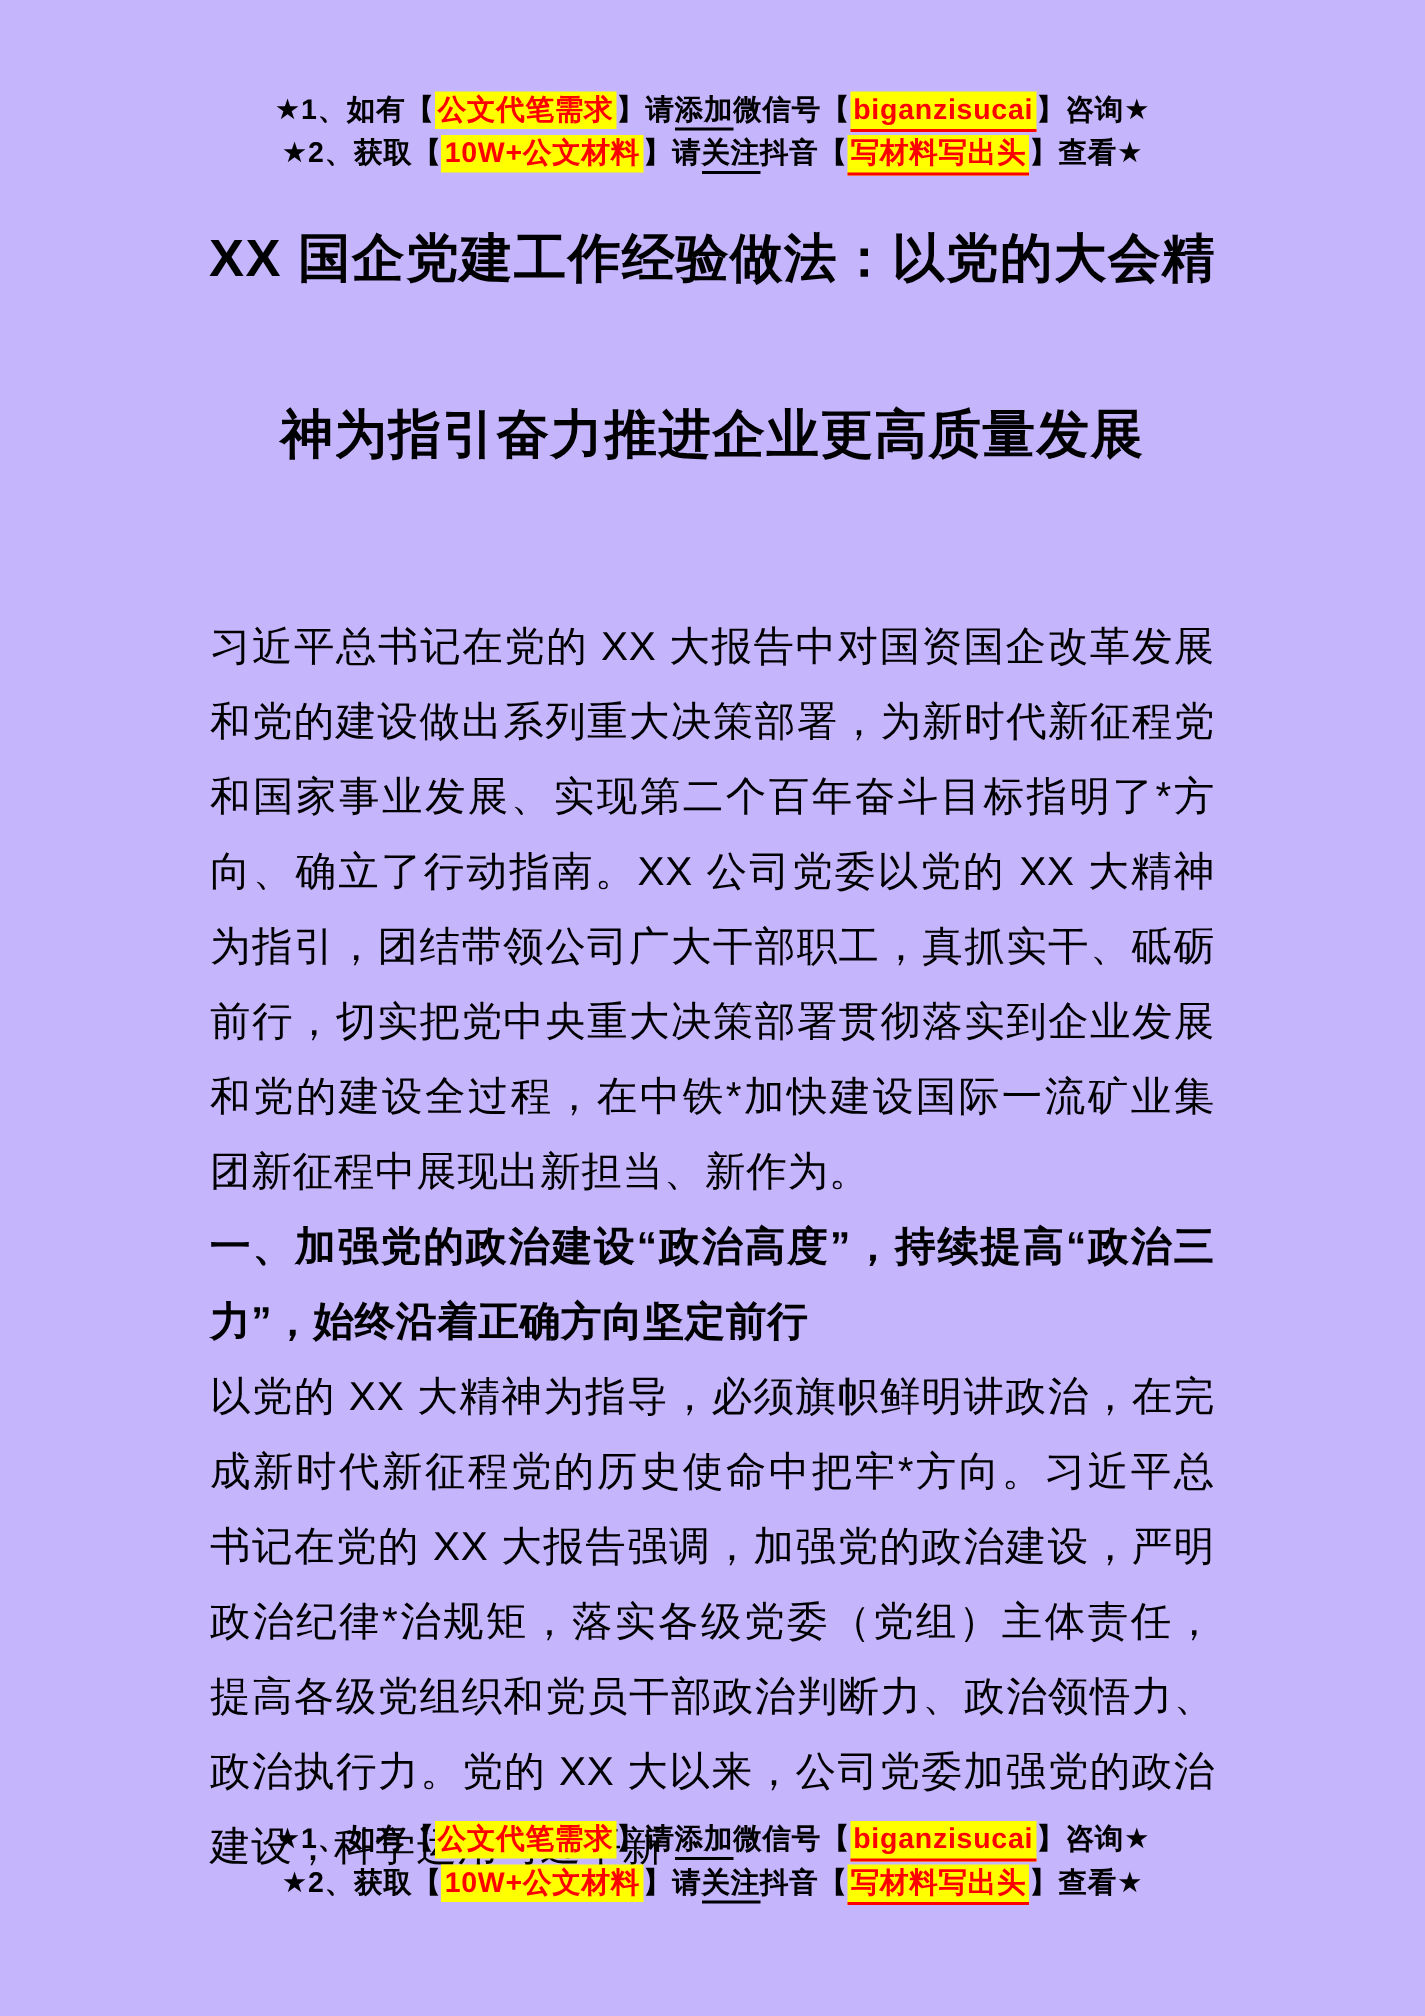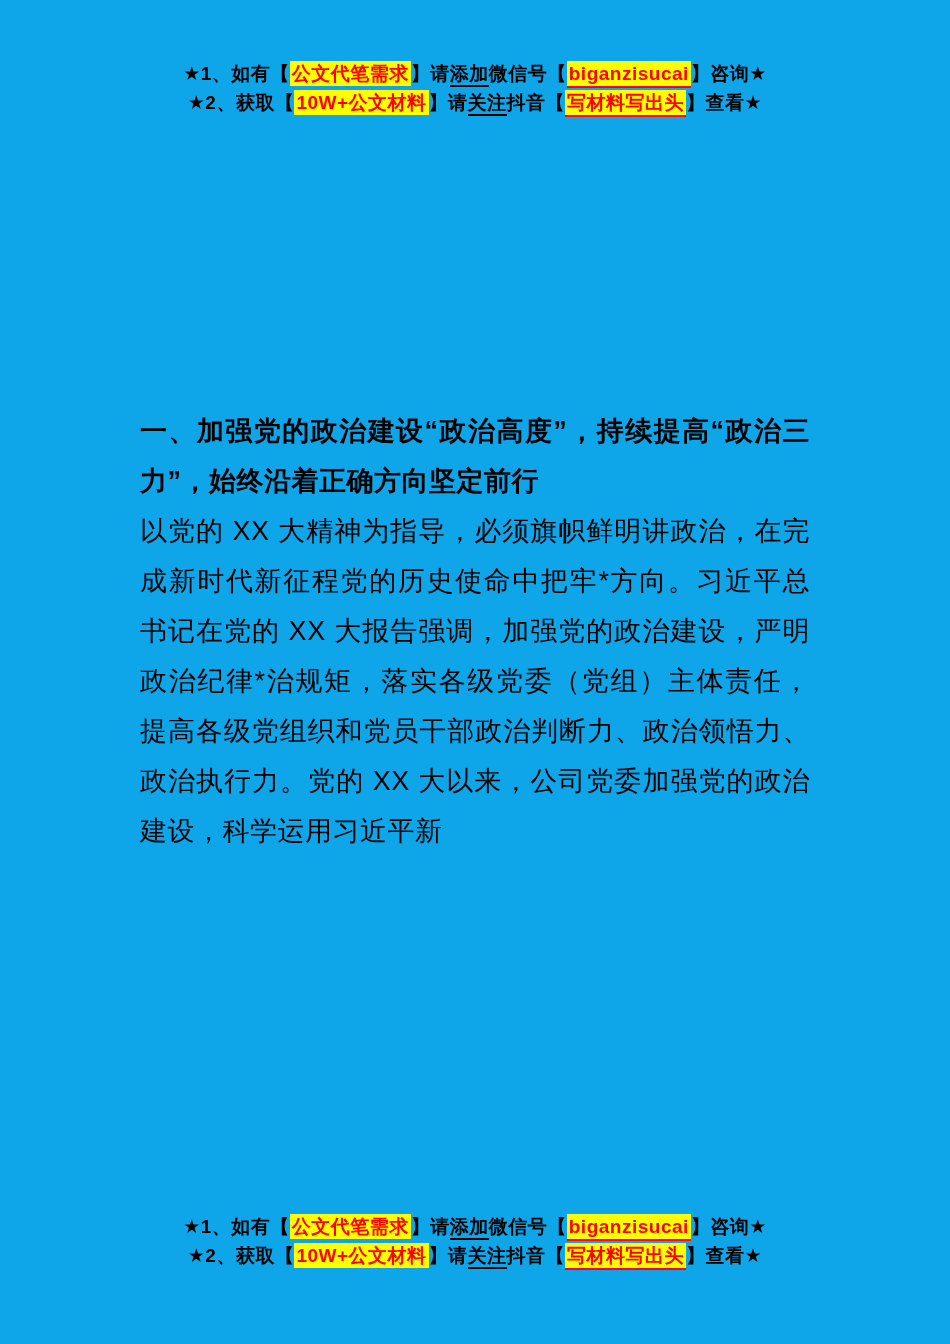--- a/index.html
+++ b/index.html
@@ -1,20 +1,20 @@
 <!DOCTYPE html>
 <html style="--highlight-yellow: #ffff00; --accent-red: #ff0000;"><head>
 <meta charset="utf-8">
 <style>
   html, body { margin: 0; padding: 0; background: #ffffff; }
   .page {
     position: relative;
     width: 950px;
     height: 1344px;
-    background: #0ea5e9;
+    background: #c4b5fd;
     overflow: hidden;
     color: #000000;
     font-family: "Liberation Sans", "DejaVu Sans", sans-serif;
   }
 
   
   .promo {
     position: absolute;
     left: 0;
     width: 100%;
@@ -78,23 +78,26 @@
 <body>
 
 <div class="page">
 
   <div class="promo promo-header">
       <div class="promo-line"><span class="seg-plain">★1、如有【</span><span class="seg-red-highlight">公文代笔需求</span><span class="seg-plain">】请</span><span class="seg-underline">添加</span><span class="seg-plain">微信号【</span><span class="seg-red-highlight-underline">biganzisucai</span><span class="seg-plain">】咨询★</span></div>
       <div class="promo-line"><span class="seg-plain">★2、获取【</span><span class="seg-red-highlight">10W+公文材料</span><span class="seg-plain">】请</span><span class="seg-underline">关注</span><span class="seg-plain">抖音【</span><span class="seg-red-highlight-underline">写材料写出头</span><span class="seg-plain">】查看★</span></div>
     </div>
 
   <div class="doc-title">
+    <div>XX 国企党建工作经验做法：以党的大会精</div>
+    <div>神为指引奋力推进企业更高质量发展</div>
   </div>
 
   <div class="body-text">
+      <p class="normal">习近平总书记在党的 XX 大报告中对国资国企改革发展和党的建设做出系列重大决策部署，为新时代新征程党和国家事业发展、实现第二个百年奋斗目标指明了*方向、确立了行动指南。XX 公司党委以党的 XX 大精神为指引，团结带领公司广大干部职工，真抓实干、砥砺前行，切实把党中央重大决策部署贯彻落实到企业发展和党的建设全过程，在中铁*加快建设国际一流矿业集团新征程中展现出新担当、新作为。</p>
       <p class="heading">一、加强党的政治建设“政治高度”，持续提高“政治三力”，始终沿着正确方向坚定前行</p>
       <p class="normal">以党的 XX 大精神为指导，必须旗帜鲜明讲政治，在完成新时代新征程党的历史使命中把牢*方向。习近平总书记在党的 XX 大报告强调，加强党的政治建设，严明政治纪律*治规矩，落实各级党委（党组）主体责任，提高各级党组织和党员干部政治判断力、政治领悟力、政治执行力。党的 XX 大以来，公司党委加强党的政治建设，科学运用习近平新</p>
     </div>
 
   <div class="promo promo-footer">
       <div class="promo-line"><span class="seg-plain">★1、如有【</span><span class="seg-red-highlight">公文代笔需求</span><span class="seg-plain">】请</span><span class="seg-underline">添加</span><span class="seg-plain">微信号【</span><span class="seg-red-highlight-underline">biganzisucai</span><span class="seg-plain">】咨询★</span></div>
       <div class="promo-line"><span class="seg-plain">★2、获取【</span><span class="seg-red-highlight">10W+公文材料</span><span class="seg-plain">】请</span><span class="seg-underline">关注</span><span class="seg-plain">抖音【</span><span class="seg-red-highlight-underline">写材料写出头</span><span class="seg-plain">】查看★</span></div>
     </div>
 
 </div>

